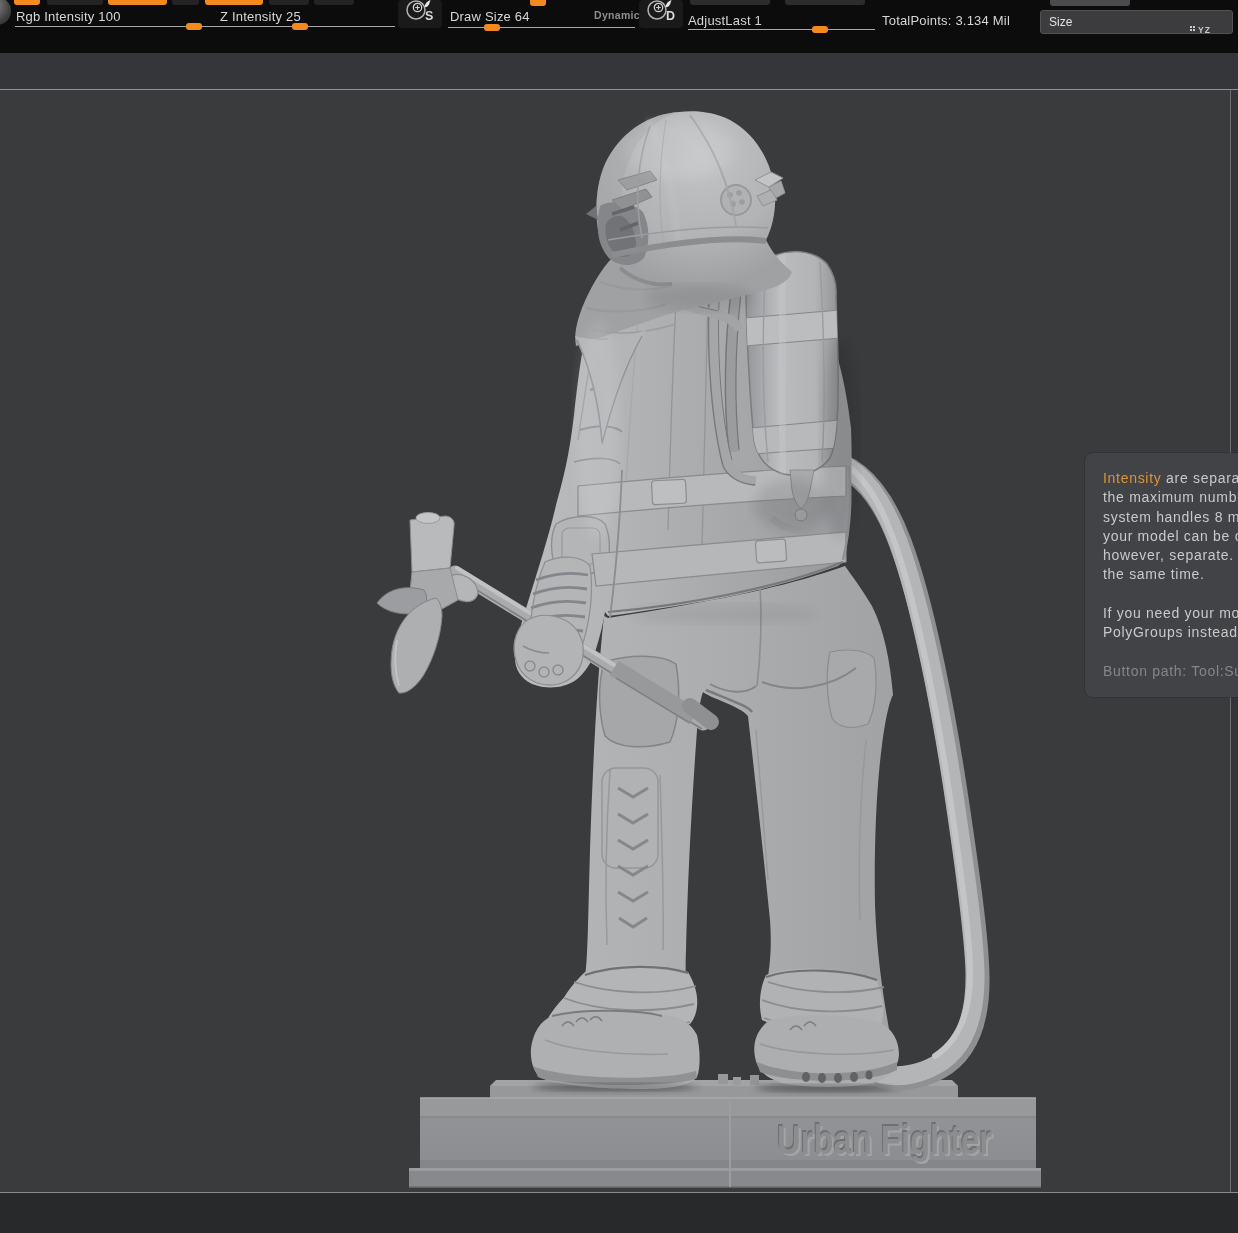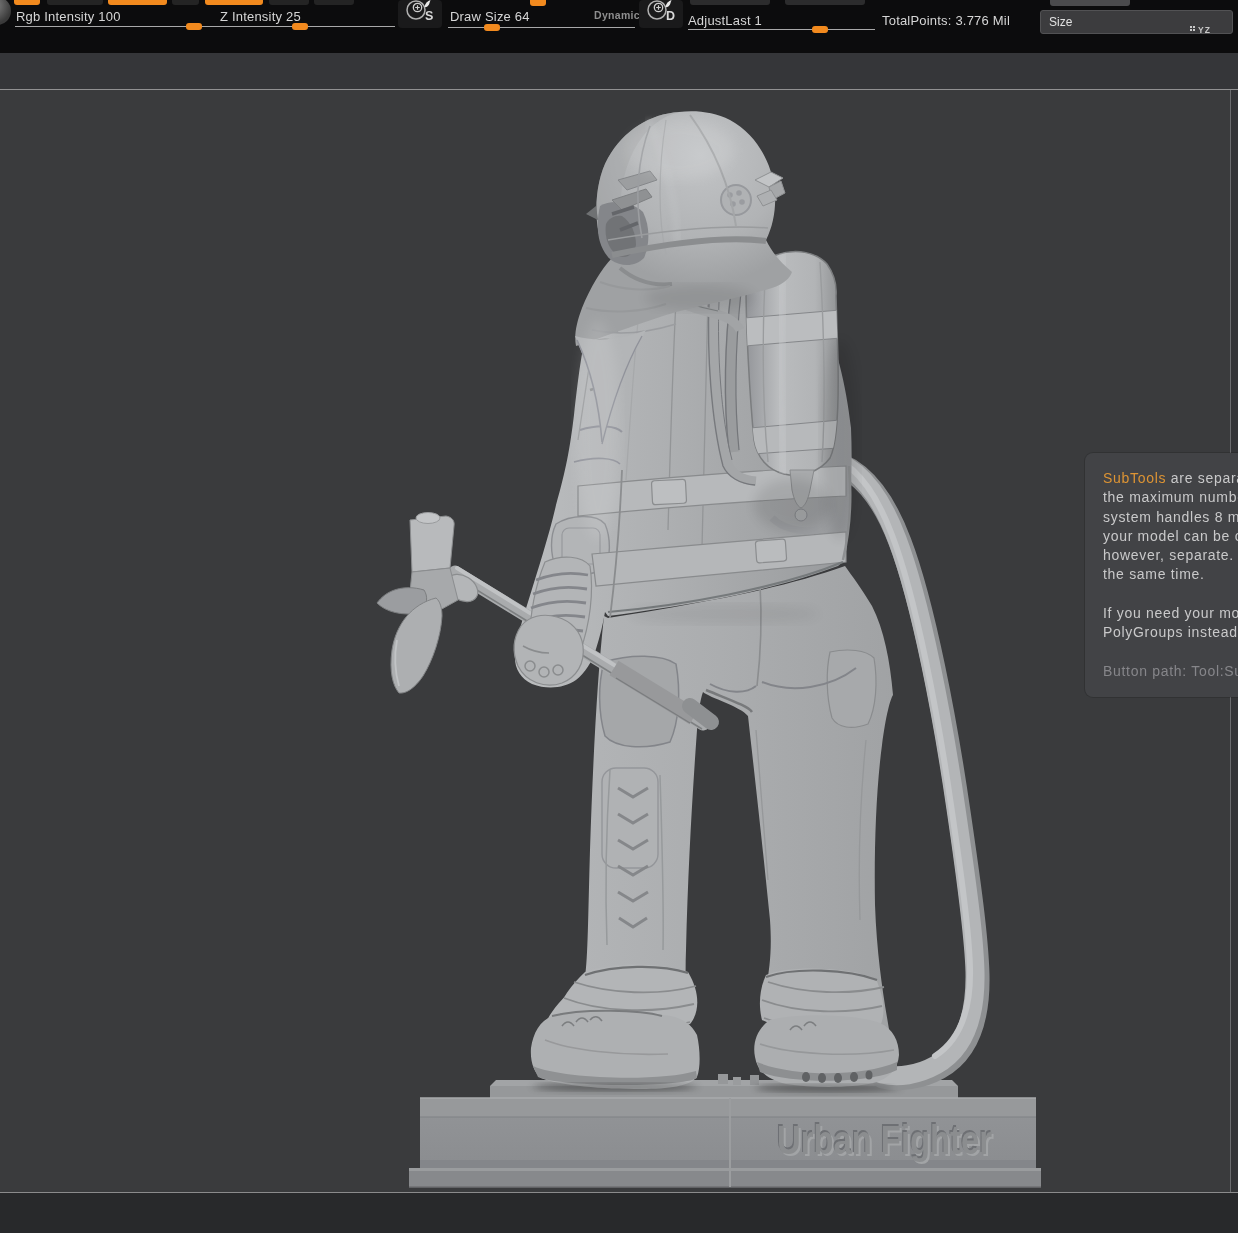--- a/index.html
+++ b/index.html
@@ -51,21 +51,21 @@
   <div class="handle" style="left:530px;top:0;height:6px;border-radius:0 0 3px 3px;"></div>
   <div class="tab" style="left:690px;width:80px;background:#2c2c2d;"></div>
   <div class="tab" style="left:785px;width:80px;background:#2c2c2d;"></div>
   <div class="tab" style="left:1050px;width:80px;height:6px;background:#4b4b4d;"></div>
 
   <div class="lbl" style="left:16px;top:9px;">Rgb Intensity 100</div>
   <div class="lbl" style="left:220px;top:9px;">Z Intensity 25</div>
   <div class="lbl" style="left:450px;top:9px;text-align:right;">Draw Size 64</div>
   <div class="lbl" style="left:594px;top:9px;font-size:10.5px;font-weight:bold;color:#8e8e8e;letter-spacing:.3px;text-align:center;">Dynamic</div>
   <div class="lbl" style="left:688px;top:13px;">AdjustLast 1</div>
-  <div class="lbl" style="left:882px;top:13px;">TotalPoints: 3.776 Mil</div>
+  <div class="lbl" style="left:882px;top:13px;">TotalPoints: 3.134 Mil</div>
 
   <div class="track" style="left:15px;top:26px;width:380px;"></div>
   <div class="track" style="left:448px;top:27px;width:187px;"></div>
   <div class="track" style="left:688px;top:29px;width:187px;"></div>
   <div class="handle" style="left:186px;top:23px;"></div>
   <div class="handle" style="left:292px;top:23px;"></div>
   <div class="handle" style="left:484px;top:24px;"></div>
   <div class="handle" style="left:812px;top:26px;"></div>
 
   <div class="ibtn" style="left:398px;">
@@ -365,21 +365,21 @@
   <ellipse cx="840" cy="440" rx="18" ry="100" fill="#000" opacity="0.09" filter="url(#blur6)"></ellipse>
   <ellipse cx="700" cy="298" rx="55" ry="13" fill="#000" opacity="0.08" filter="url(#blur6)"></ellipse>
   <ellipse cx="724" cy="614" rx="95" ry="10" fill="#000" opacity="0.05" filter="url(#blur6)"></ellipse>
   <ellipse cx="680" cy="150" rx="55" ry="30" fill="#fff" opacity="0.10" filter="url(#blur6)"></ellipse>
   <ellipse cx="598" cy="430" rx="22" ry="110" fill="#fff" opacity="0.10" filter="url(#blur6)"></ellipse>
   <ellipse cx="792" cy="505" rx="38" ry="26" fill="#000" opacity="0.09" filter="url(#blur6)"></ellipse>
 </g>
 </svg>
 
 <div id="tip">
-  <div class="tx"><span class="o">SubTools</span> are separate polygon
+  <div class="tx"><span class="o">Intensity</span> are separate polygon
 the maximum number of polyg
 system handles 8 million polyg
 your model can be composed o
 however, separate. You can no
 the same time.
 
 If you need your model to be o
 PolyGroups instead.
 
 <span class="g">Button path: Tool:SubTool</span></div>

